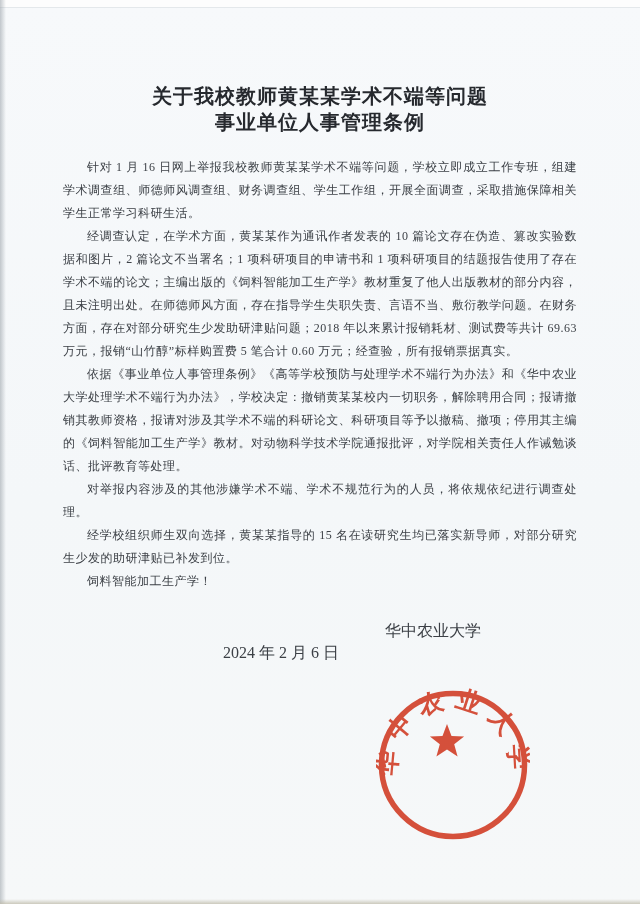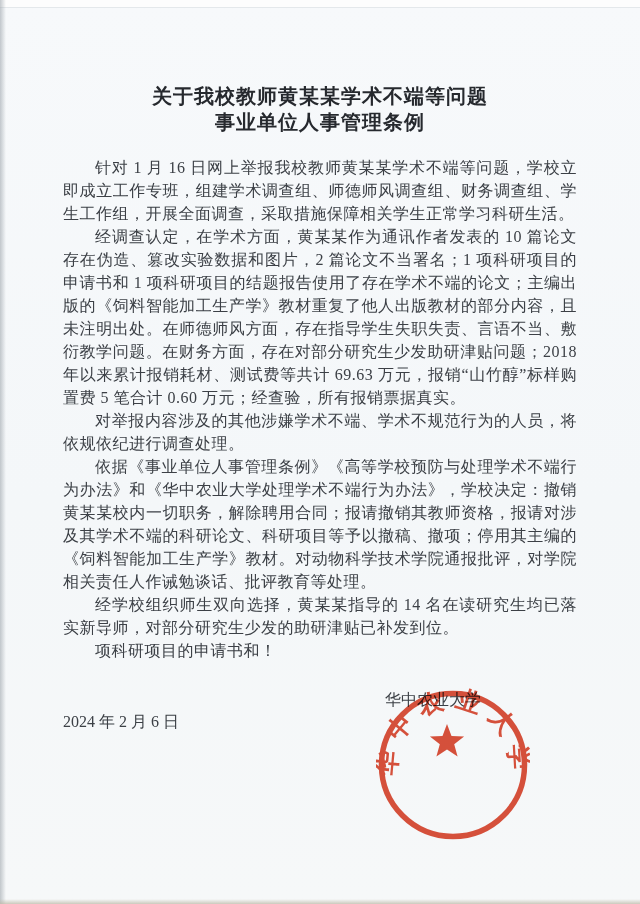--- a/index.html
+++ b/index.html
@@ -33,28 +33,28 @@
     font-weight: bold;
     font-size: 20px;
     line-height: 26px;
     letter-spacing: 1px;
     color: #26292e;
     margin: 0 0 21px 0;
   }
   .doc-body p {
     margin: 0;
     text-indent: 2em;
-    font-size: 16px;
+    font-size: 12px;
     line-height: 23px;
     letter-spacing: 0.5px;
     text-align: justify;
   }
   .signature { margin-top: 27px; font-size: 16px; }
   .signature .org  { text-align: right; padding-right: 96px; line-height: 22px; }
-  .signature .date { text-align: left; padding-right: 78px; line-height: 22px; }
+  .signature .date { text-align: center; padding-right: 78px; line-height: 22px; }
   .seal {
     position: absolute;
     left: 376px; top: 688px;
     width: 154px; height: 154px;
     mix-blend-mode: multiply;
     opacity: 0.88;
     pointer-events: none;
   }
 </style>
 </head>
@@ -65,24 +65,24 @@
 
   <div class="content">
     <div class="doc-title">
       <div>关于我校教师黄某某学术不端等问题</div>
       <div>事业单位人事管理条例</div>
     </div>
 
     <div class="doc-body">
       <p>针对 1 月 16 日网上举报我校教师黄某某学术不端等问题，学校立即成立工作专班，组建学术调查组、师德师风调查组、财务调查组、学生工作组，开展全面调查，采取措施保障相关学生正常学习科研生活。</p>
       <p>经调查认定，在学术方面，黄某某作为通讯作者发表的 10 篇论文存在伪造、篡改实验数据和图片，2 篇论文不当署名；1 项科研项目的申请书和 1 项科研项目的结题报告使用了存在学术不端的论文；主编出版的《饲料智能加工生产学》教材重复了他人出版教材的部分内容，且未注明出处。在师德师风方面，存在指导学生失职失责、言语不当、敷衍教学问题。在财务方面，存在对部分研究生少发助研津贴问题；2018 年以来累计报销耗材、测试费等共计 69.63 万元，报销“山竹醇”标样购置费 5 笔合计 0.60 万元；经查验，所有报销票据真实。</p>
+      <p>依据《事业单位人事管理条例》《高等学校预防与处理学术不端行为办法》和《华中农业大学处理学术不端行为办法》，学校决定：撤销黄某某校内一切职务，解除聘用合同；报请撤销其教师资格，报请对涉及其学术不端的科研论文、科研项目等予以撤稿、撤项；停用其主编的《饲料智能加工生产学》教材。对动物科学技术学院通报批评，对学院相关责任人作诫勉谈话、批评教育等处理。</p>
       <p>对举报内容涉及的其他涉嫌学术不端、学术不规范行为的人员，将依规依纪进行调查处理。</p>
-      <p>依据《事业单位人事管理条例》《高等学校预防与处理学术不端行为办法》和《华中农业大学处理学术不端行为办法》，学校决定：撤销黄某某校内一切职务，解除聘用合同；报请撤销其教师资格，报请对涉及其学术不端的科研论文、科研项目等予以撤稿、撤项；停用其主编的《饲料智能加工生产学》教材。对动物科学技术学院通报批评，对学院相关责任人作诫勉谈话、批评教育等处理。</p>
-      <p>经学校组织师生双向选择，黄某某指导的 14 名在读研究生均已落实新导师，对部分研究生少发的助研津贴已补发到位。</p>
-      <p>项科研项目的申请书和！</p>
+      <p>经学校组织师生双向选择，黄某某指导的 15 名在读研究生均已落实新导师，对部分研究生少发的助研津贴已补发到位。</p>
+      <p>饲料智能加工生产学！</p>
     </div>
 
     <div class="signature">
       <div class="org">华中农业大学</div>
       <div class="date">2024 年 2 月 6 日</div>
     </div>
   </div>
 
   <svg class="seal" viewBox="0 0 154 154" aria-hidden="true">
     <circle cx="77" cy="77" r="71.5" fill="none" stroke="#d93a21" stroke-width="5.5"></circle>

